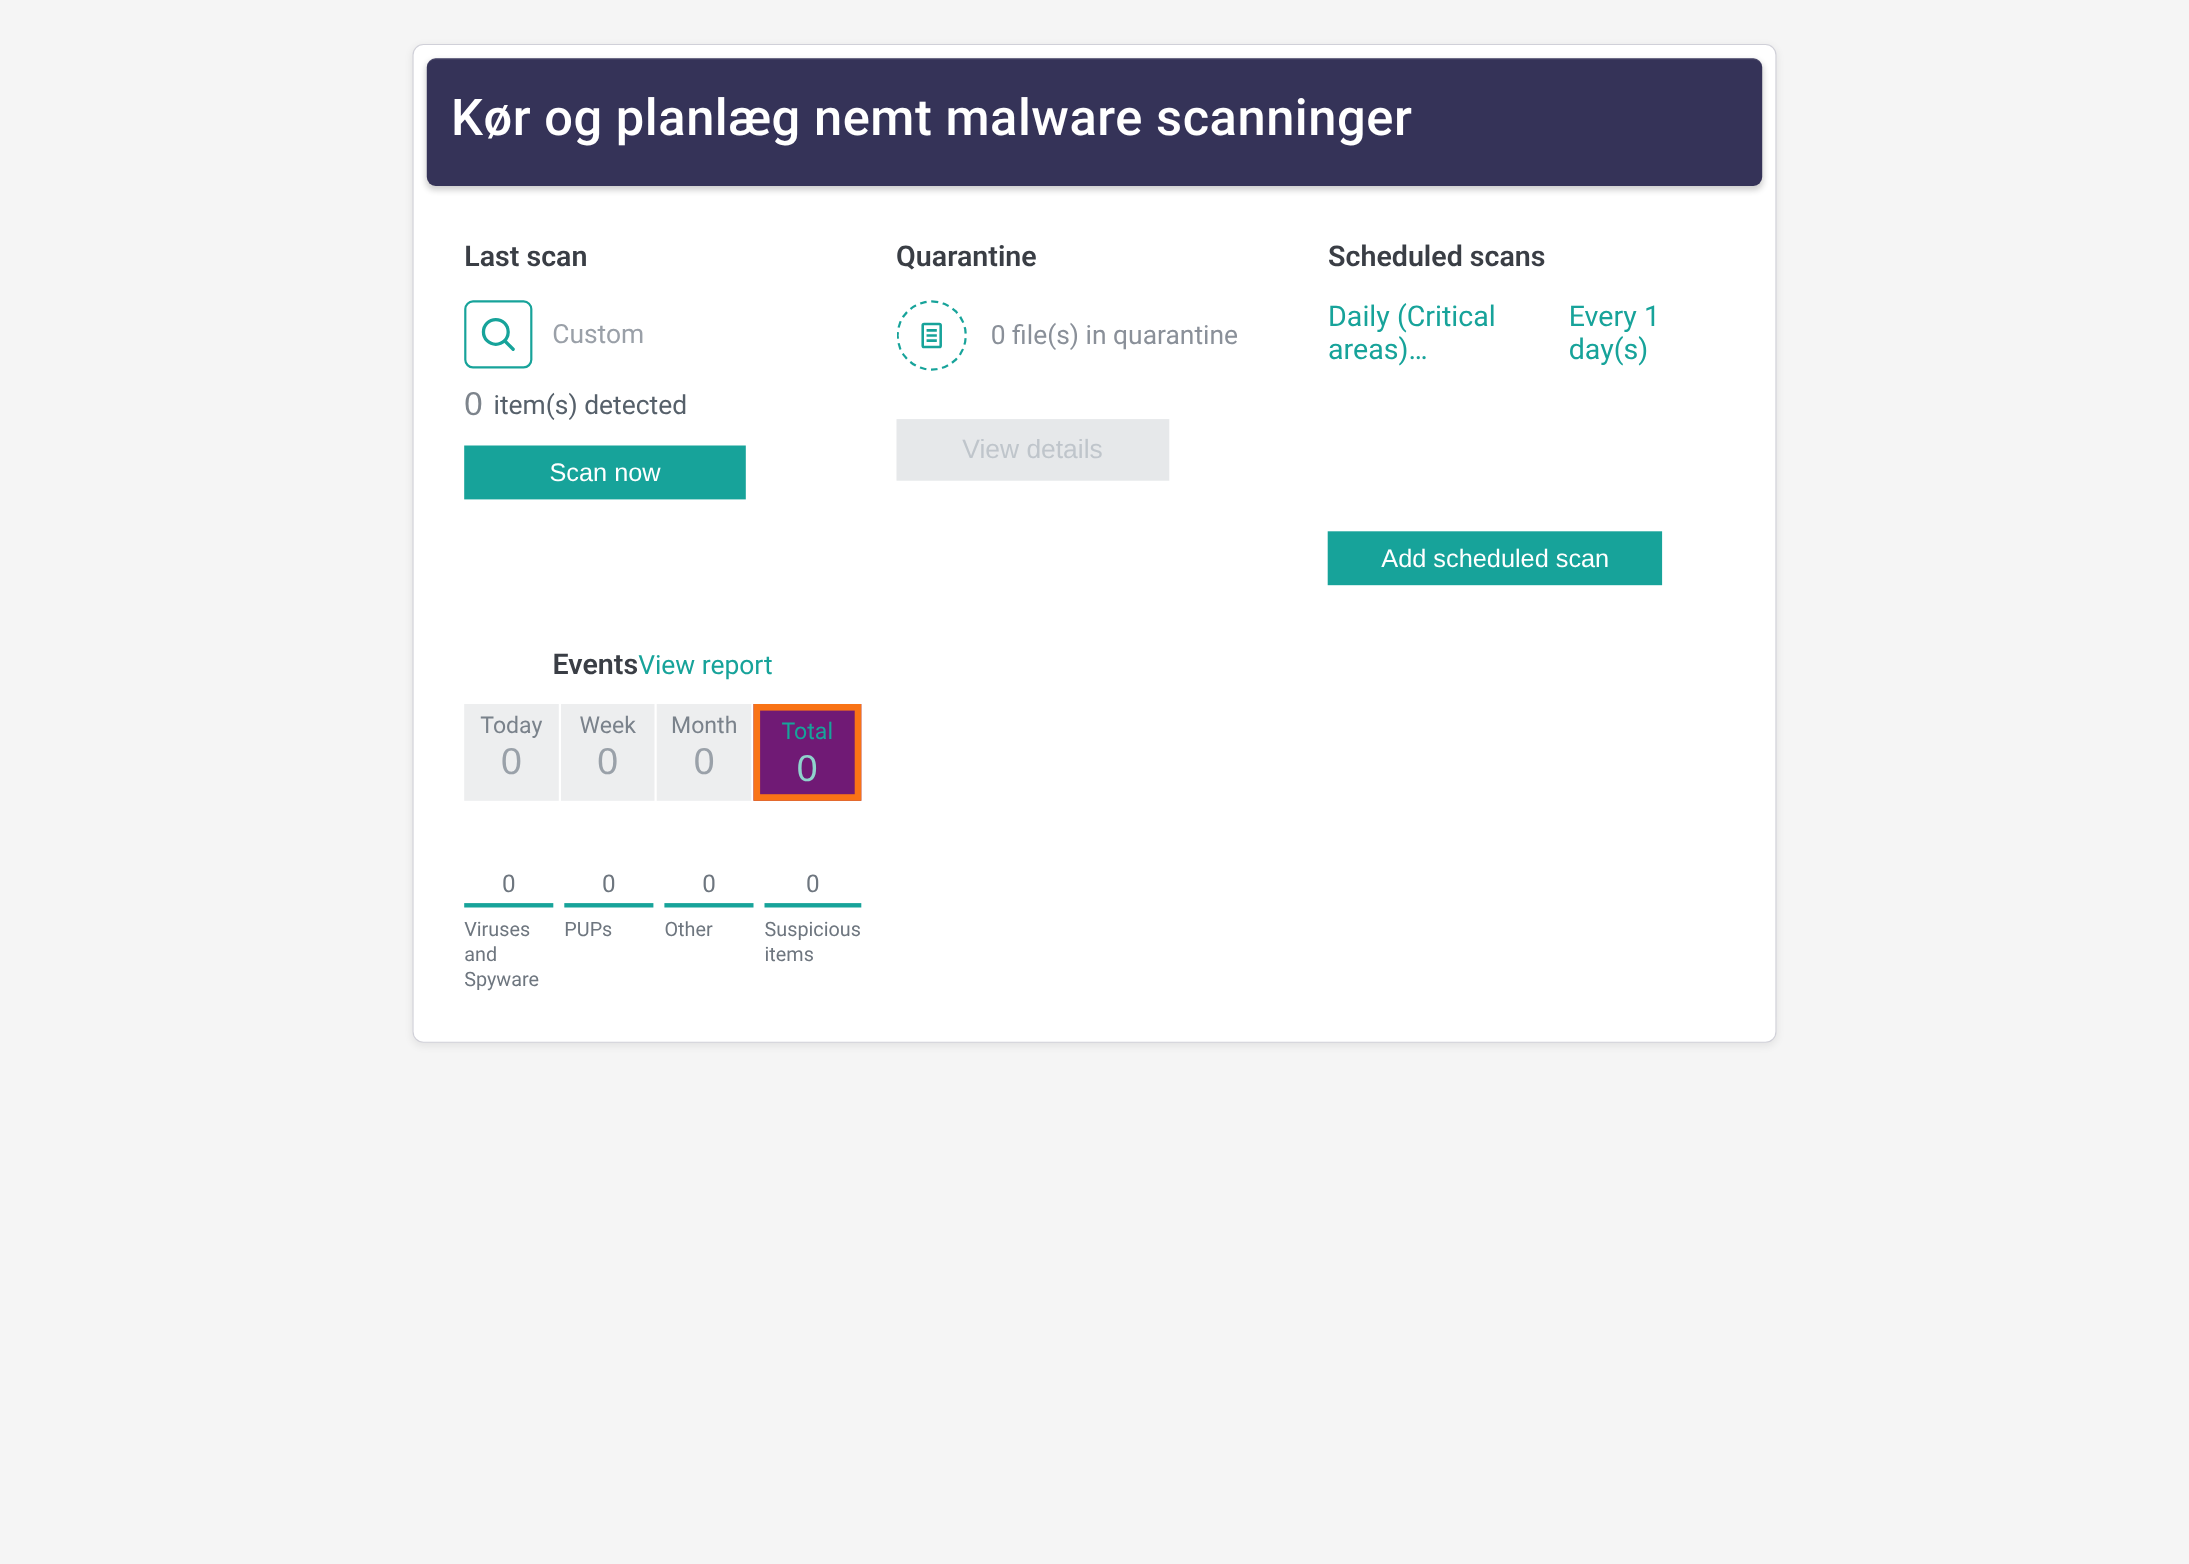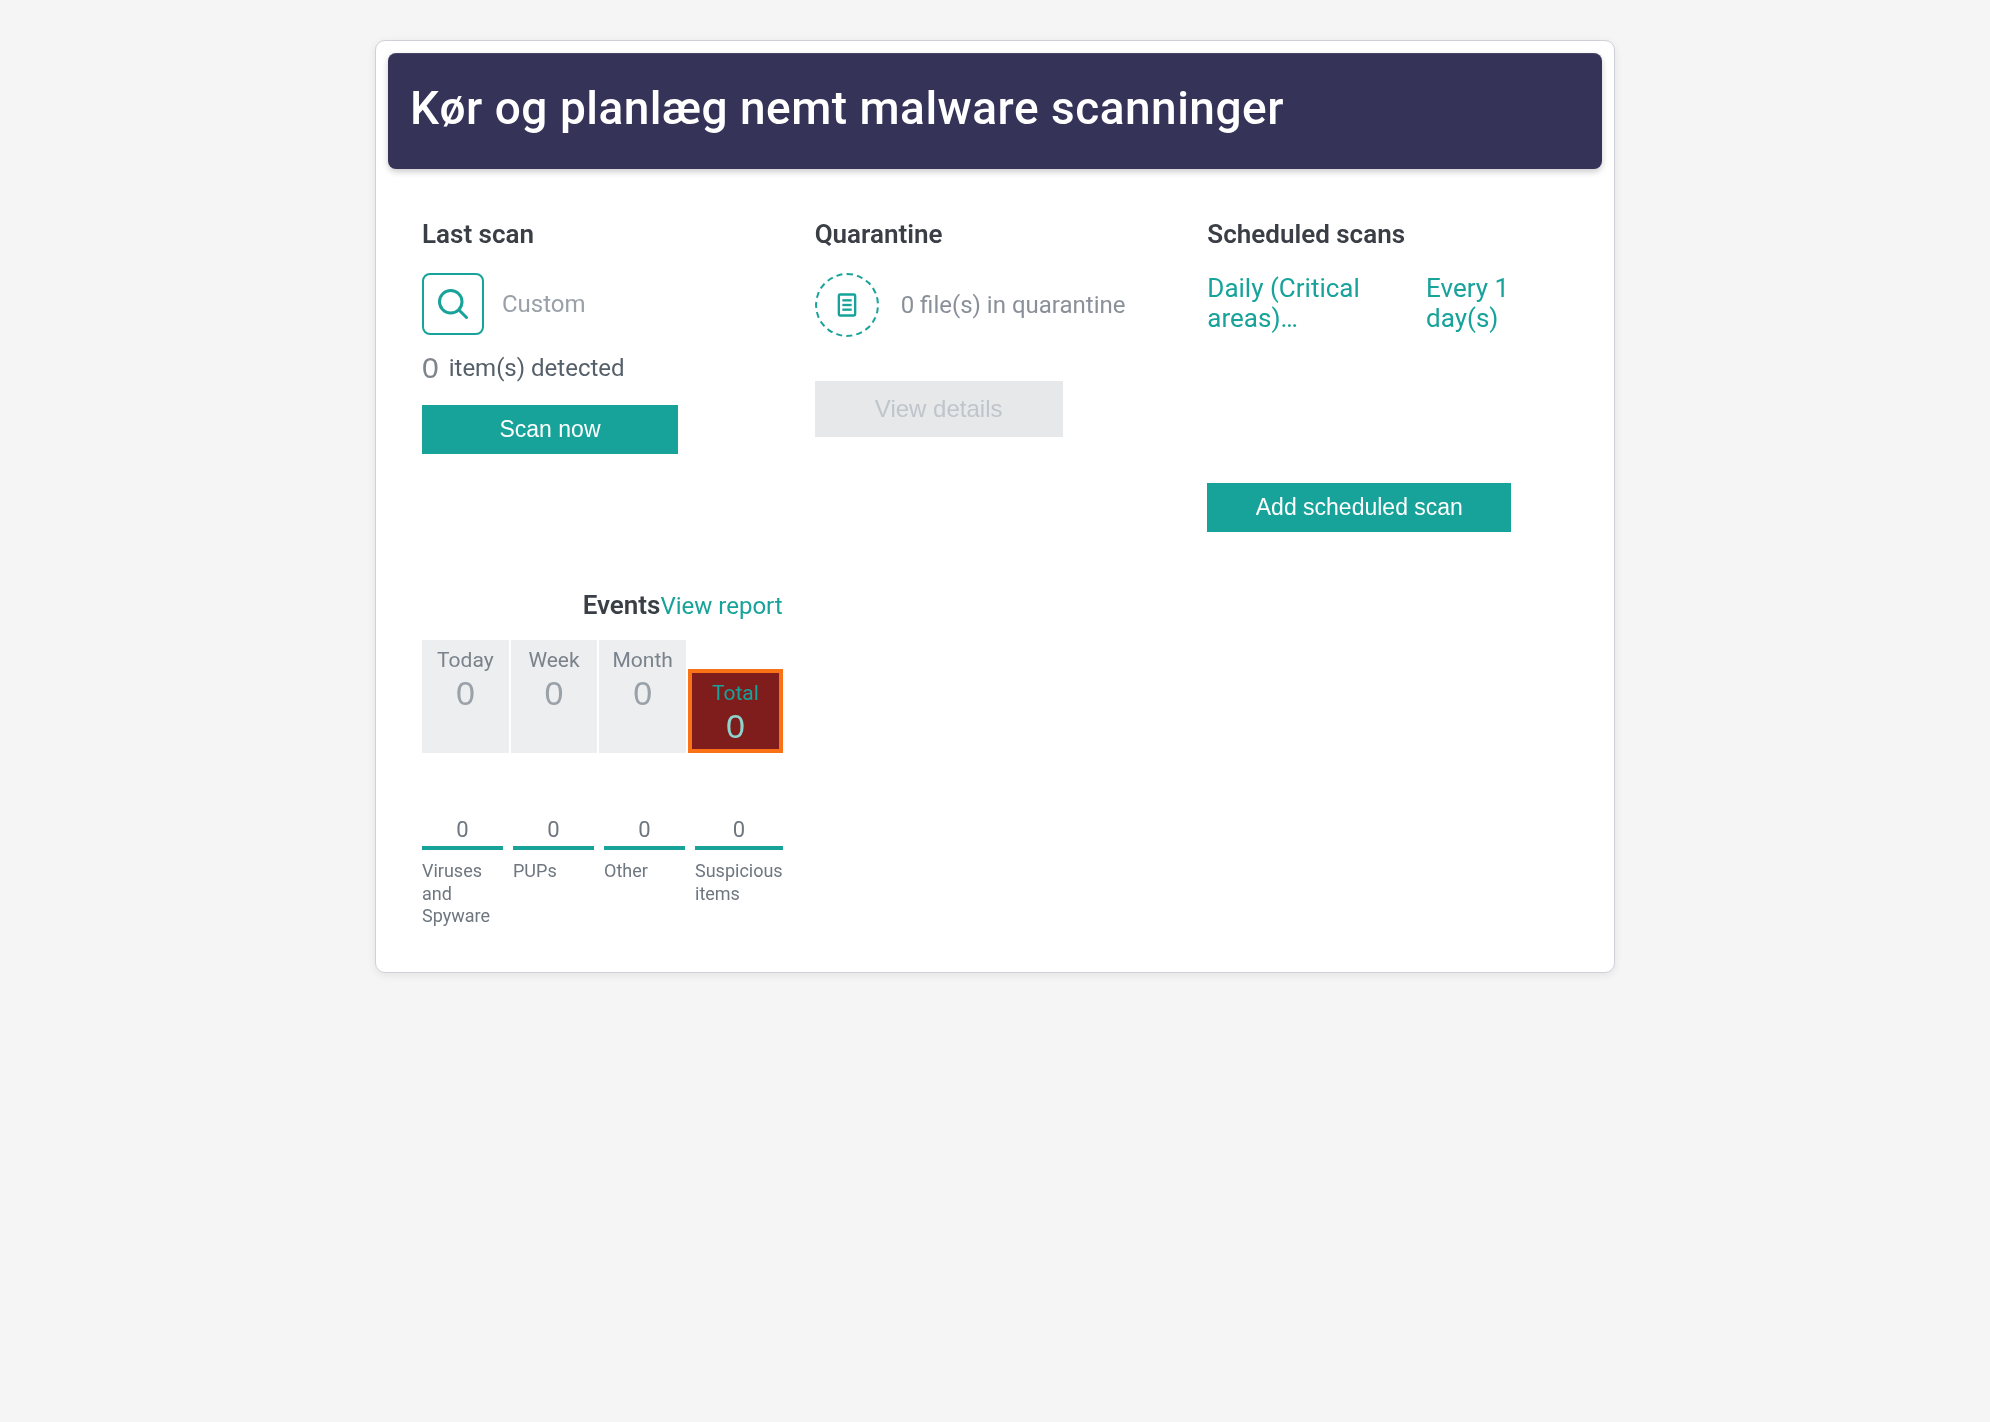--- a/index.html
+++ b/index.html
@@ -130,43 +130,42 @@
     display: flex;
     justify-content: space-between;
     align-items: center;
     font-size: 26px;
     color: #17a39a;
     margin-bottom: 150px;
   }
   
   .events-header {
     display: flex;
-    justify-content: flex-end;
+    justify-content: center;
     align-items: baseline;
     margin-bottom: 20px;
   }
   .view-report {
     color: #17a39a;
     font-size: 24px;
     cursor: pointer;
   }
   .events-bar {
     display: flex;
     gap: 2px;
   }
   .event-cell {
     flex: 1;
     background: #edeeef;
     text-align: center;
     padding: 8px 0 6px 0;
   }
   .event-cell.active {
-    background: #7f1d1d;
-    border: 4px solid #f97316;
-    margin-top: 29px;
+    background: #701a75;
+    border: 6px solid #f97316;
   }
   .event-label {
     font-size: 21px;
     color: #7a828b;
     margin-bottom: 4px;
   }
   .event-cell.active .event-label { color: #17a39a; }
   .event-zero {
     font-size: 34px;
     color: #9aa1a9;

